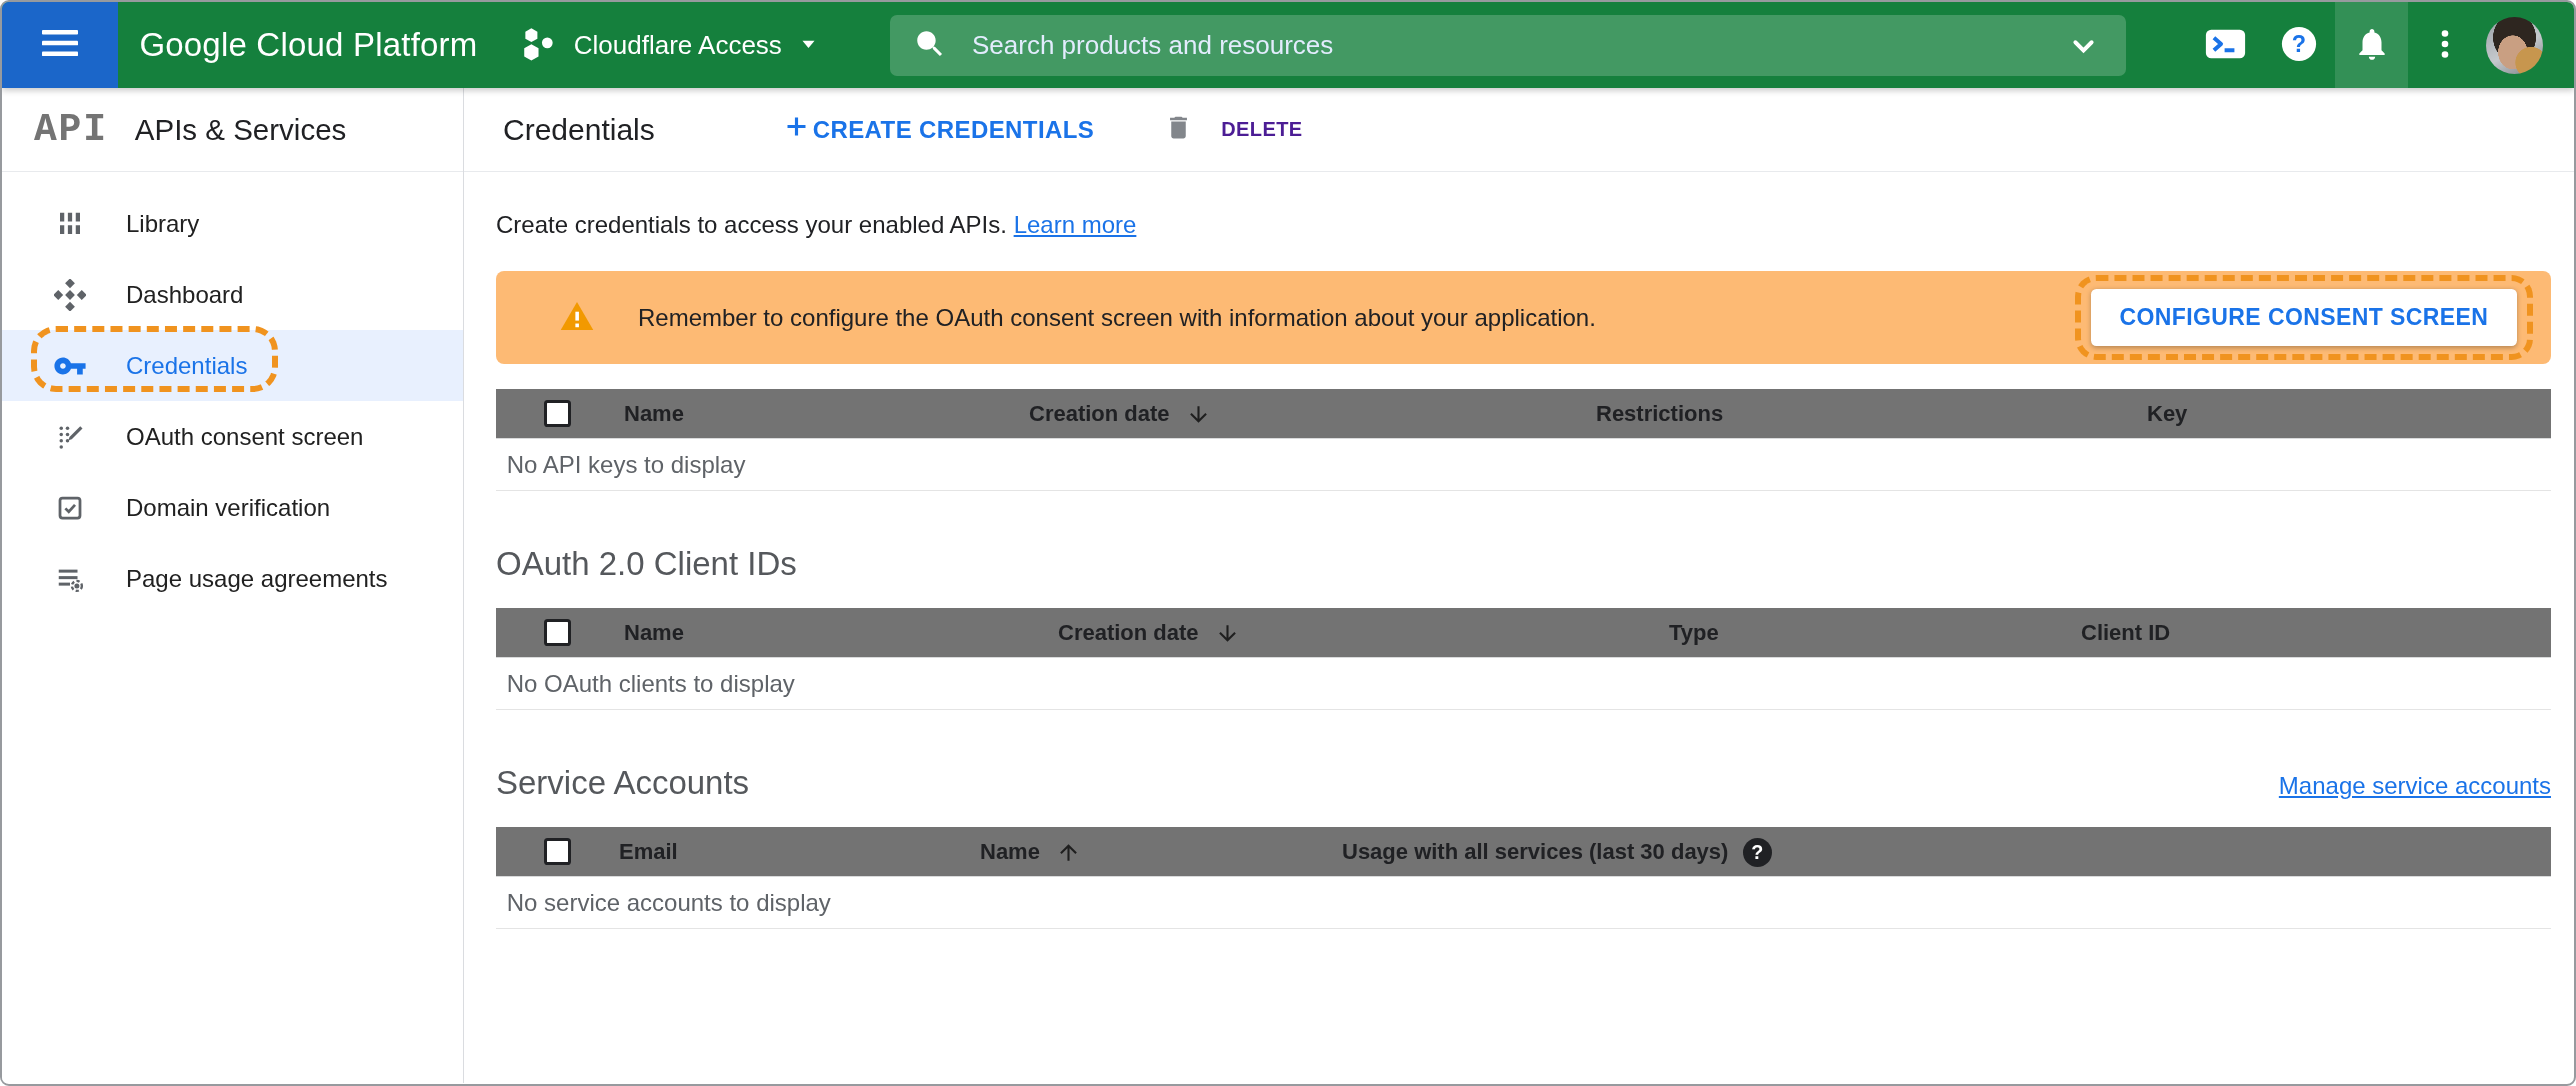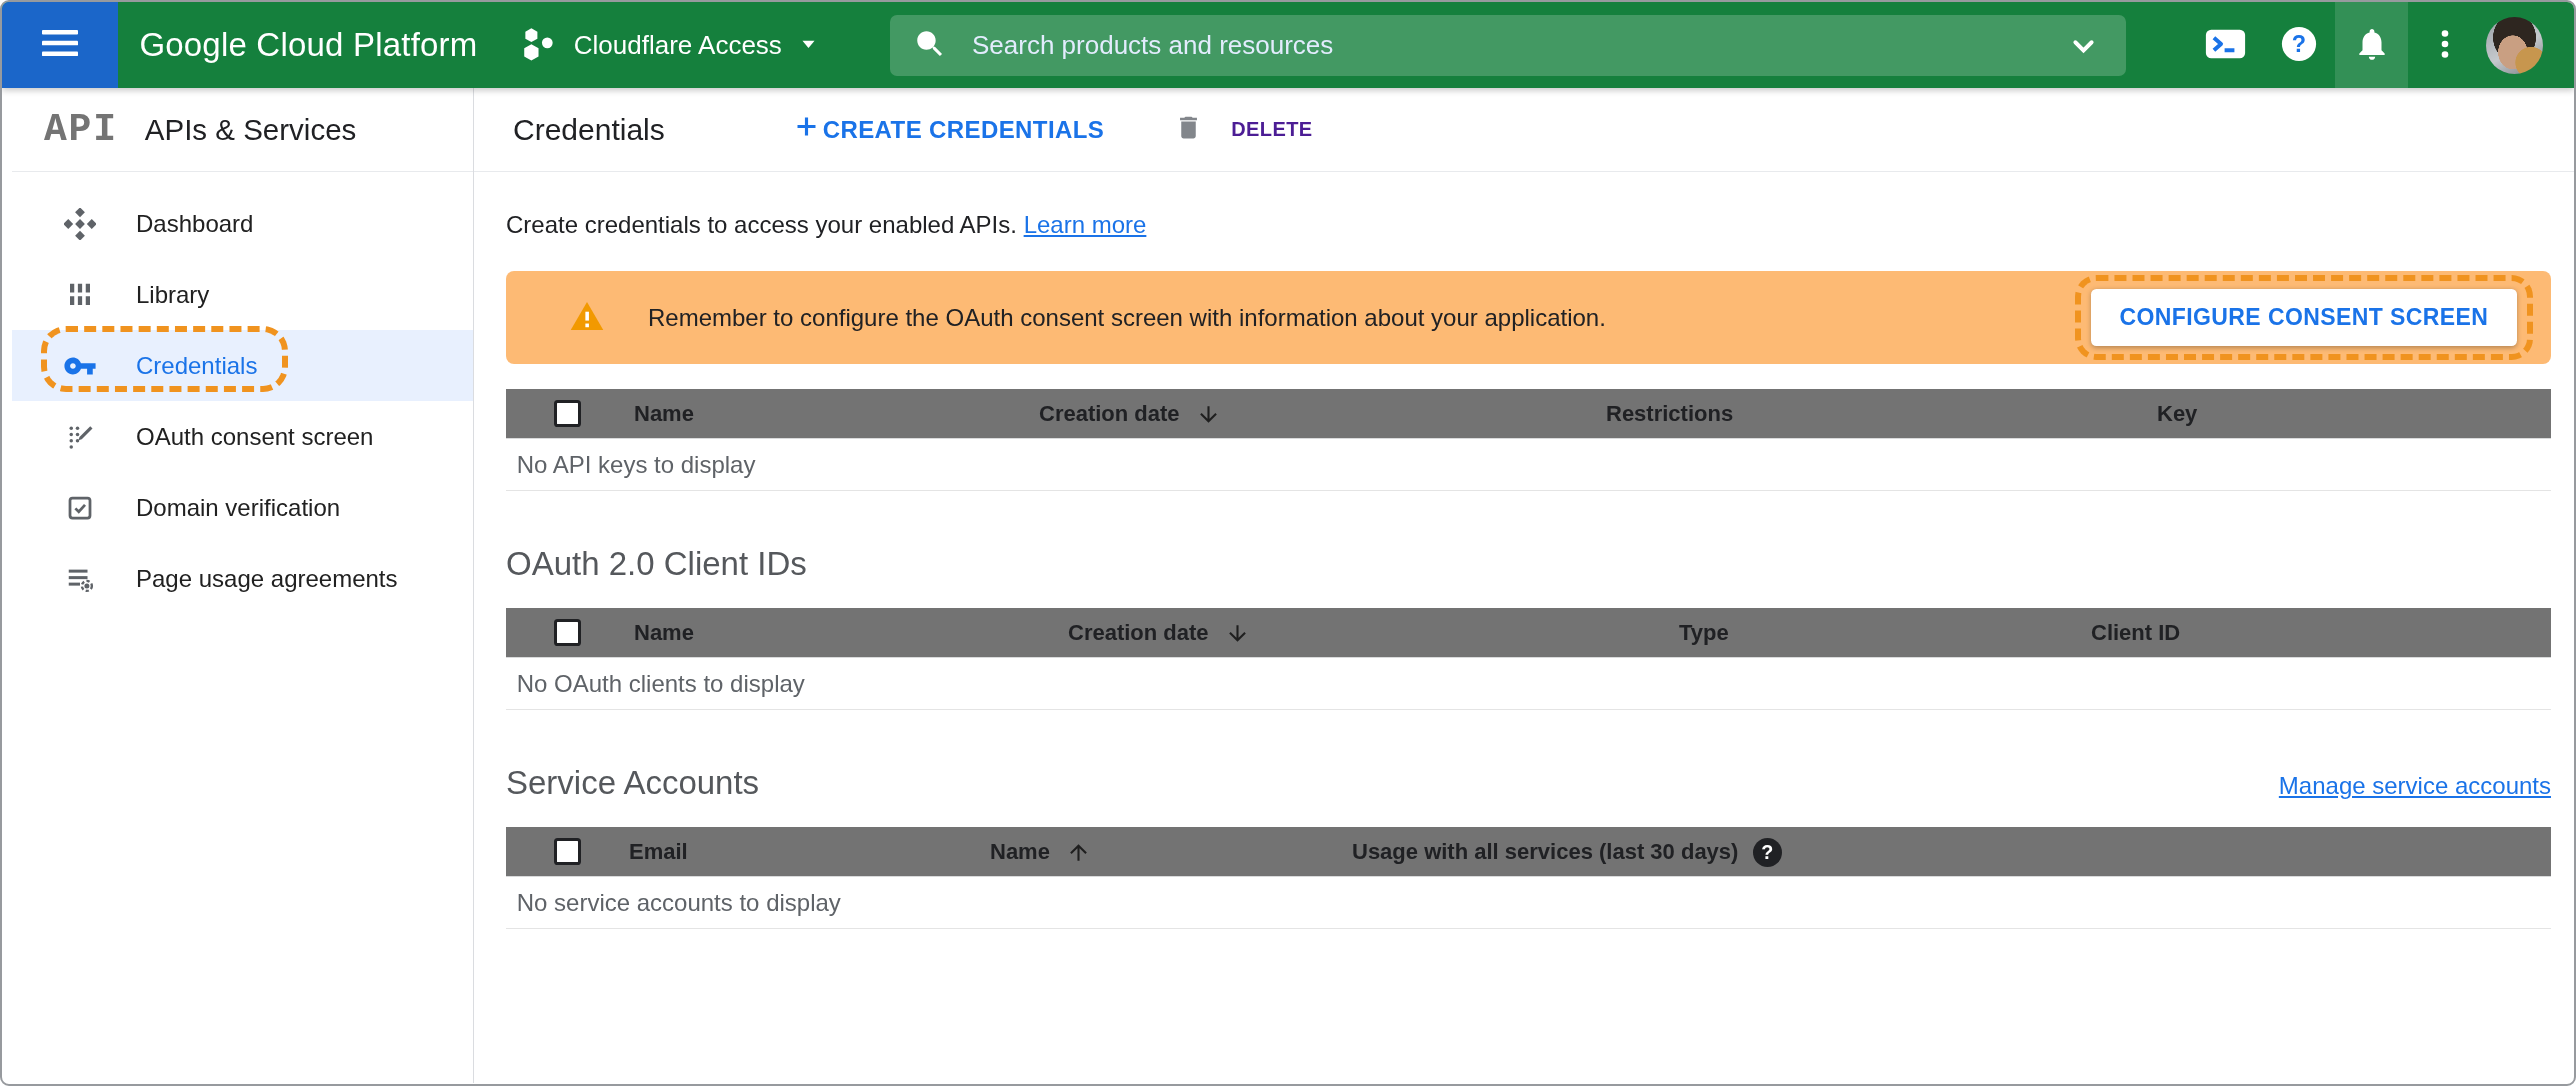--- a/index.html
+++ b/index.html
@@ -59,21 +59,21 @@
   .avatar {
     width: 57px; height: 57px; border-radius: 50%;
     background:
       radial-gradient(circle at 79% 80%, #c7964e 0 24%, rgba(0,0,0,0) 25%),
       radial-gradient(ellipse 26% 30% at 47% 62%, #c99f82 0 98%, rgba(0,0,0,0) 100%),
       radial-gradient(ellipse 38% 42% at 50% 36%, #2e2620 0 98%, rgba(0,0,0,0) 100%),
       linear-gradient(150deg, #9aa0a6 0%, #c5c9cd 55%, #777c81 100%);
   }
 
   
-  .body-row { display: flex; height: 995px; margin-left: 10px; }
+  .body-row { display: flex; height: 995px; }
   .sidebar {
     width: 462px; flex: none; border-right: 1.8px solid #dadce0;
     position: relative; background: #fff;
   }
   .sidebar-header {
     height: 84px; border-bottom: 1.8px solid #e8eaed;
     display: flex; align-items: center; padding-left: 32px;
   }
   .api-logo {
     font-family: "Liberation Mono", "DejaVu Sans Mono", monospace;
@@ -259,46 +259,46 @@
   <div class="body-row">
 
     <div class="sidebar">
       <div class="sidebar-header">
         <span class="api-logo">API</span>
         <span class="sidebar-title">APIs &amp; Services</span>
       </div>
       <div class="nav">
         <div class="nav-item">
           <span class="nav-icon">
-            <svg width="32" height="32" viewBox="0 0 24 24">
-                <g fill="#5f6368">
-                  <rect x="-2.6" y="-2.6" width="5.2" height="5.2" transform="translate(12,3.2) rotate(45)"></rect>
-                  <rect x="-2.6" y="-2.6" width="5.2" height="5.2" transform="translate(3.2,12) rotate(45)"></rect>
-                  <rect x="-2.6" y="-2.6" width="5.2" height="5.2" transform="translate(12,12) rotate(45)"></rect>
-                  <rect x="-2.6" y="-2.6" width="5.2" height="5.2" transform="translate(20.8,12) rotate(45)"></rect>
-                  <rect x="-2.6" y="-2.6" width="5.2" height="5.2" transform="translate(12,20.8) rotate(45)"></rect>
-                </g>
-              </svg>
-          </span>
-          <span class="nav-label">Dashboard</span>
-        </div>
-        <div class="nav-item">
-          <span class="nav-icon">
             <svg width="30" height="30" viewBox="0 0 24 24">
                 <g fill="#5f6368">
                   <rect x="4" y="3" width="3.4" height="7"></rect>
                   <rect x="10.3" y="3" width="3.4" height="7"></rect>
                   <rect x="16.6" y="3" width="3.4" height="7"></rect>
                   <rect x="4" y="13" width="3.4" height="7"></rect>
                   <rect x="10.3" y="13" width="3.4" height="7"></rect>
                   <rect x="16.6" y="13" width="3.4" height="7"></rect>
                 </g>
               </svg>
           </span>
           <span class="nav-label">Library</span>
+        </div>
+        <div class="nav-item">
+          <span class="nav-icon">
+            <svg width="32" height="32" viewBox="0 0 24 24">
+                <g fill="#5f6368">
+                  <rect x="-2.6" y="-2.6" width="5.2" height="5.2" transform="translate(12,3.2) rotate(45)"></rect>
+                  <rect x="-2.6" y="-2.6" width="5.2" height="5.2" transform="translate(3.2,12) rotate(45)"></rect>
+                  <rect x="-2.6" y="-2.6" width="5.2" height="5.2" transform="translate(12,12) rotate(45)"></rect>
+                  <rect x="-2.6" y="-2.6" width="5.2" height="5.2" transform="translate(20.8,12) rotate(45)"></rect>
+                  <rect x="-2.6" y="-2.6" width="5.2" height="5.2" transform="translate(12,20.8) rotate(45)"></rect>
+                </g>
+              </svg>
+          </span>
+          <span class="nav-label">Dashboard</span>
         </div>
         <div class="nav-item active">
           <span class="nav-icon">
             <svg width="34" height="34" viewBox="0 0 24 24">
                 <path fill="#1a73e8" d="M12.65 10C11.83 7.67 9.61 6 7 6c-3.31 0-6 2.69-6 6s2.69 6 6 6c2.61 0 4.83-1.67 5.65-4H17v4h4v-4h2v-4H12.65zM7 14c-1.1 0-2-.9-2-2s.9-2 2-2 2 .9 2 2-.9 2-2 2z"></path>
               </svg>
           </span>
           <span class="nav-label">Credentials</span>
         </div>
         <div class="nav-item">

